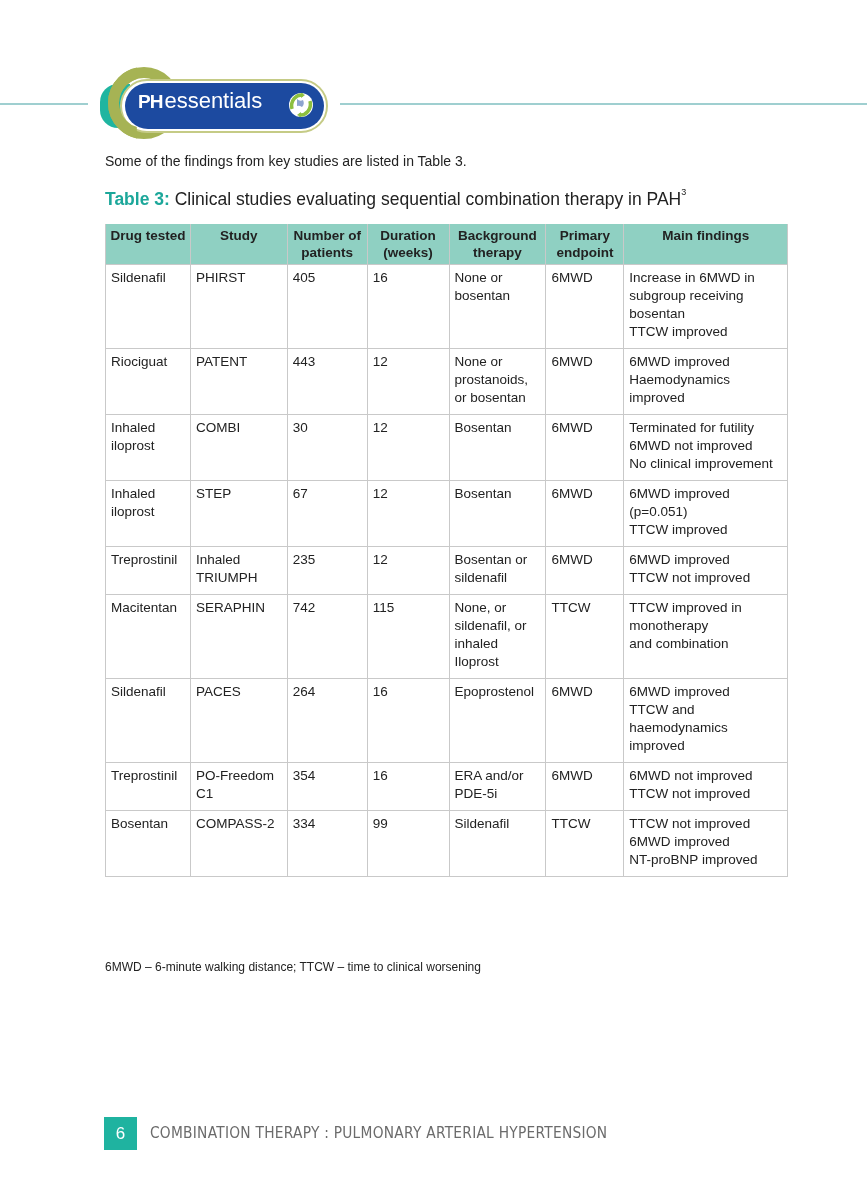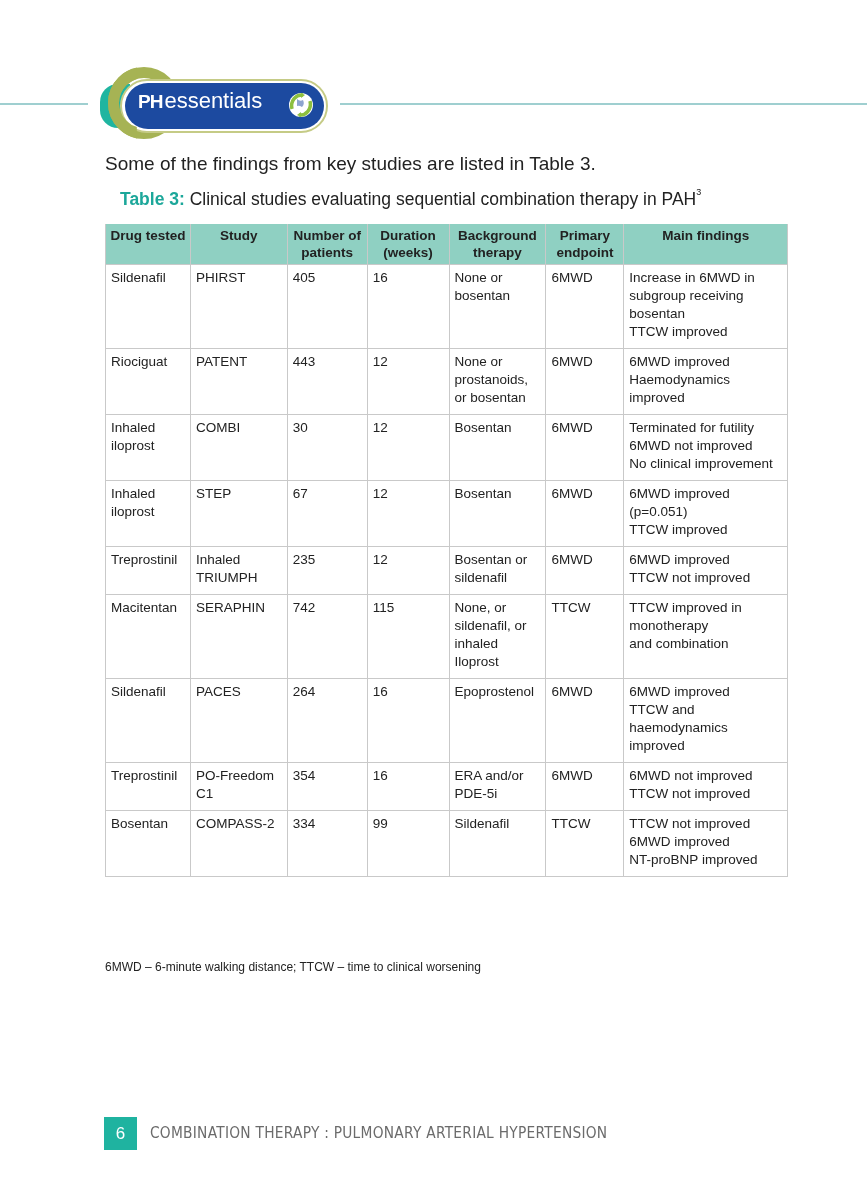--- a/index.html
+++ b/index.html
@@ -21,22 +21,22 @@
   .logo-pill { position: absolute; left: 27px; top: 17px; width: 199px; height: 46px;
     border-radius: 23px; background: #1c4aa0; }
   .logo-ring-front { position: absolute; left: 10px; top: 1px; width: 72px; height: 72px;
     border-radius: 50%; border: 11px solid #a6b354; box-sizing: border-box;
     clip-path: polygon(0 0, 40% 0, 40% 100%, 0 100%); }
   .logo-text { position: absolute; left: 40px; top: 22px; color: #fff; white-space: nowrap; }
   .logo-text .ph { font-weight: bold; font-size: 19px; letter-spacing: -1px; }
   .logo-text .ess { font-size: 22px; margin-left: 2px; }
   .logo-globe { position: absolute; left: 188px; top: 23px; width: 30px; height: 32px; }
 
-  .intro { position: absolute; left: 105px; top: 153px; font-size: 19px; color: #222; }
-  .caption { position: absolute; left: 120px; top: 189px; font-size: 17.5px; color: #222; white-space: nowrap; }
+  .intro { position: absolute; left: 105px; top: 153px; font-size: 14px; color: #222; }
+  .caption { position: absolute; left: 105px; top: 189px; font-size: 17.5px; color: #222; white-space: nowrap; }
   .caption .label { color: #1ca79a; font-weight: bold; }
   .caption sup { font-size: 9px; vertical-align: top; position: relative; top: -2px; }
 
   table.studies { position: absolute; left: 105px; top: 224px; width: 683px;
     border-collapse: collapse; font-size: 13.5px; color: #222; }
   table.studies th { background: #8fd0c2; font-weight: bold; text-align: center;
     vertical-align: top; padding: 3px 4px; line-height: 17px;
     border-left: 1px solid #c9c9c9; border-right: 1px solid #c9c9c9; margin-top: 20px; }
   table.studies td { vertical-align: top; padding: 4px 5px 7px 5px; line-height: 18px;
     border: 1px solid #c9c9c9; white-space: pre-line; }

